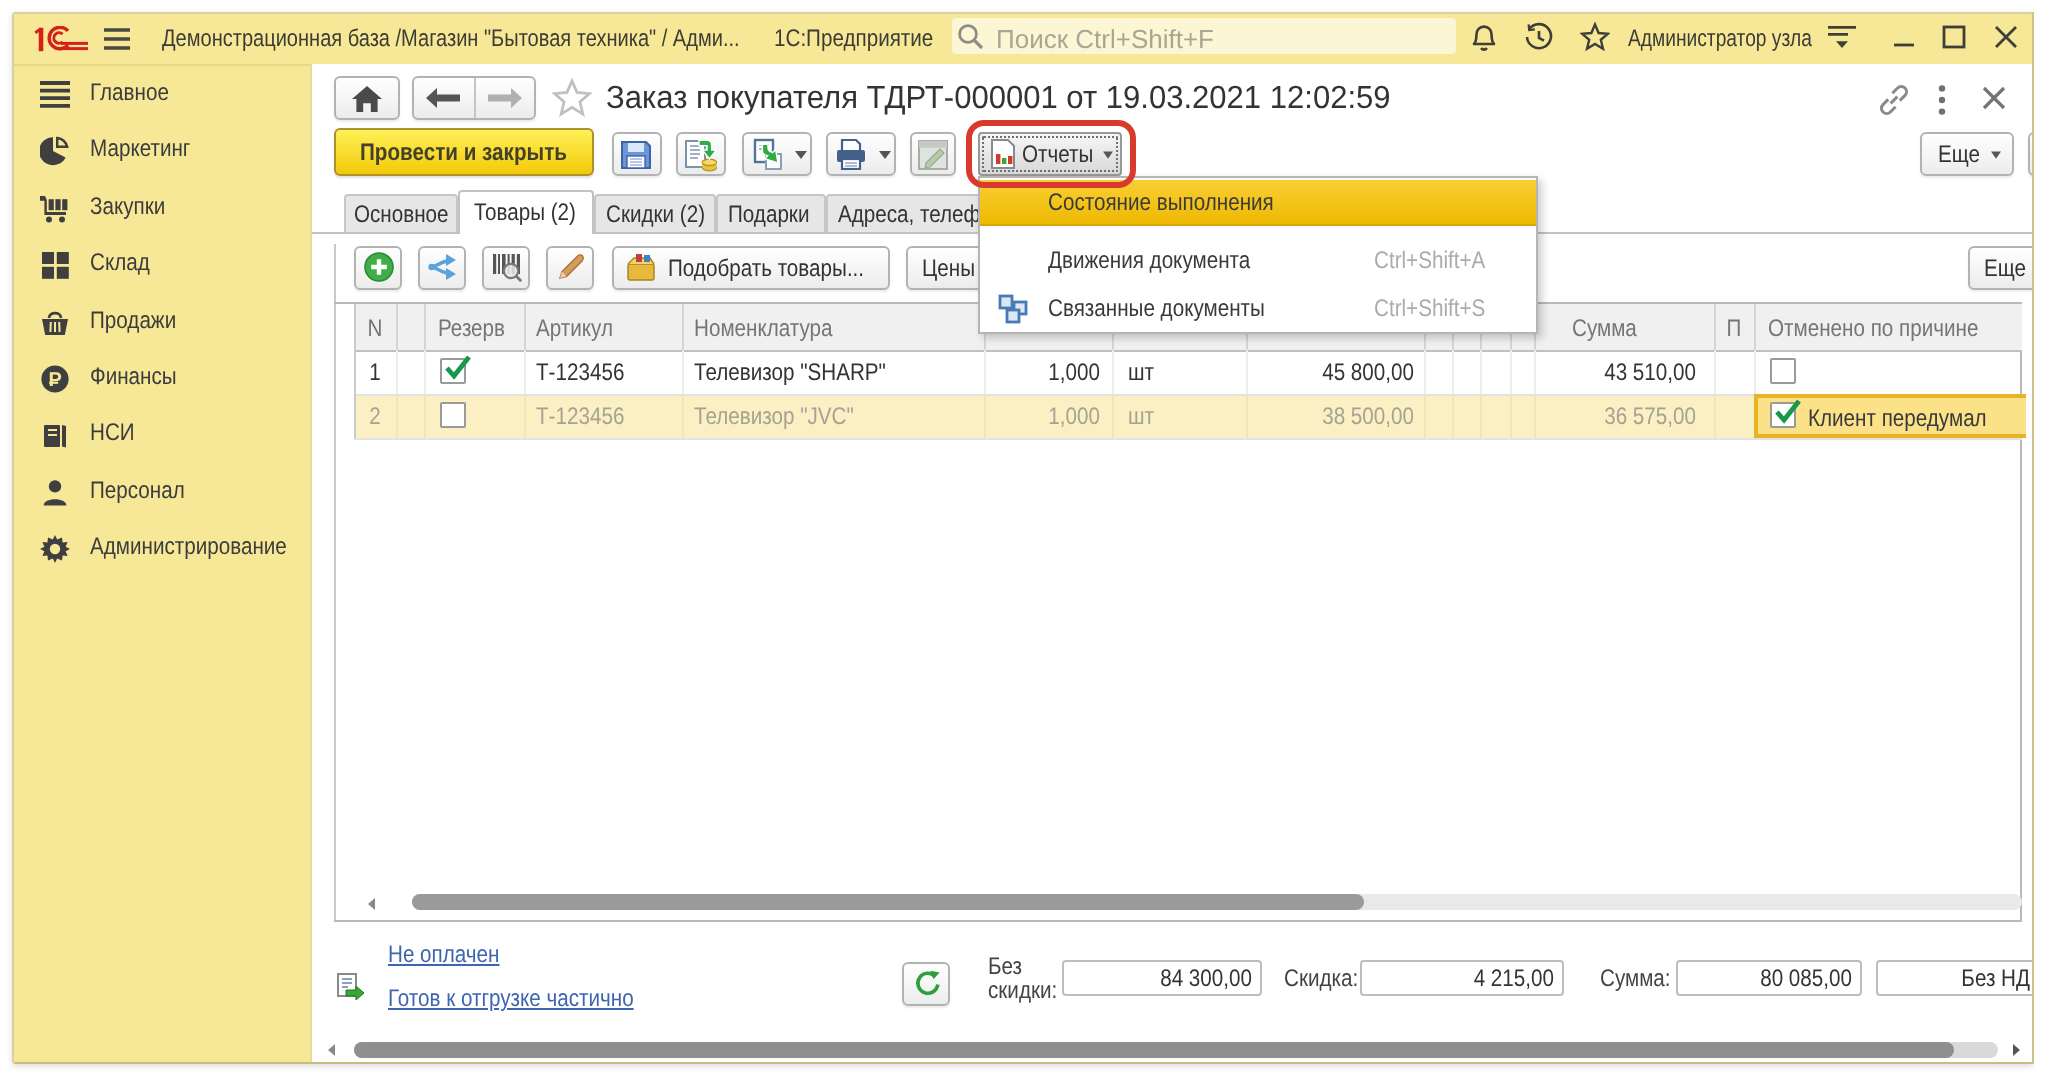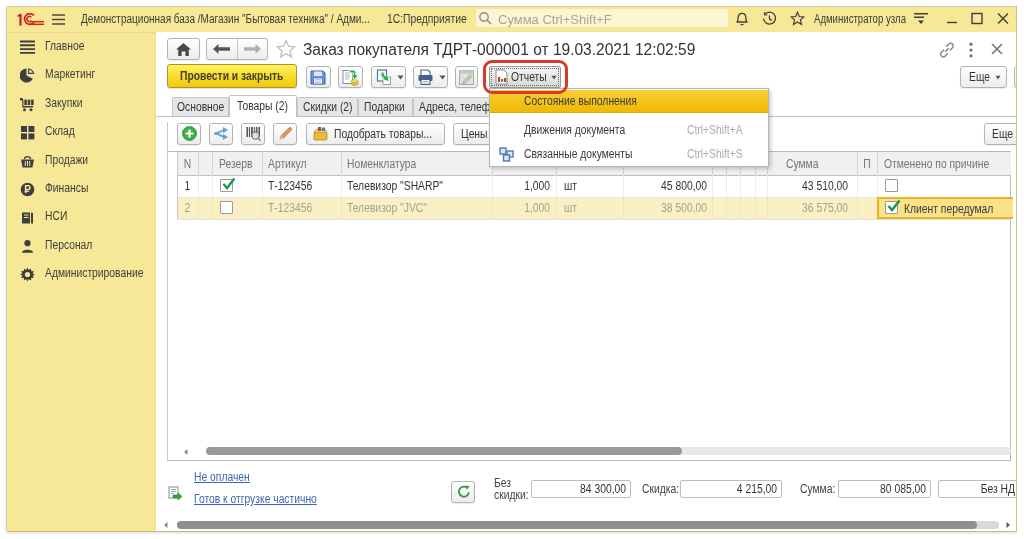--- a/index.html
+++ b/index.html
@@ -32,21 +32,21 @@
       <path d="M0,1h13M0,5.5h13M0,10h13"></path>
     </g>
   </svg>
 <div class="t" style="left:81px;top:12px;transform:scaleX(.835);color:#3c3c34">Демонстрационная база /Магазин "Бытовая техника" / Адми...</div>
 <div class="t" style="left:387px;top:12px;color:#3c3c34">1С:Предприятие</div>
 <div class="a" style="left:476px;top:9px;width:252px;height:18px;background:#fcf6d4;border-radius:2px"></div>
 <svg class="a" style="left:478px;top:11px" width="14" height="14" viewBox="0 0 14 14">
 <circle cx="6" cy="6" r="4.2" fill="none" stroke="#8d8d85" stroke-width="1.4"></circle>
 <path d="M9.2,9.2 L13,13" stroke="#8d8d85" stroke-width="1.6"></path>
   </svg>
-<div class="t" style="left:498px;top:12px;font-size:13px;transform:none;color:#a9a694">Сумма Ctrl+Shift+F</div>
+<div class="t" style="left:498px;top:12px;font-size:13px;transform:none;color:#a9a694">Поиск Ctrl+Shift+F</div>
 <svg class="a" style="left:735px;top:11px" width="14" height="15" viewBox="0 0 14 15">
 <g fill="none" stroke="#3f3f37" stroke-width="1.3">
 <path d="M2,11 C3,10 3.2,8.5 3.2,6.5 C3.2,4 4.8,2.3 7,2.3 C9.2,2.3 10.8,4 10.8,6.5 C10.8,8.5 11,10 12,11 Z" stroke-linejoin="round"></path>
 <path d="M5.6,13 a1.6,1.6 0 0 0 2.8,0"></path>
     </g>
   </svg>
 <svg class="a" style="left:762px;top:11px" width="15" height="15" viewBox="0 0 15 15">
 <g fill="none" stroke="#3f3f37" stroke-width="1.3">
 <path d="M2.6,3.6 A6,6 0 1 1 1.5,7.5"></path>
 <path d="M2.3,1.2 L2.6,4 L5.4,3.7" stroke-width="1.1"></path>

